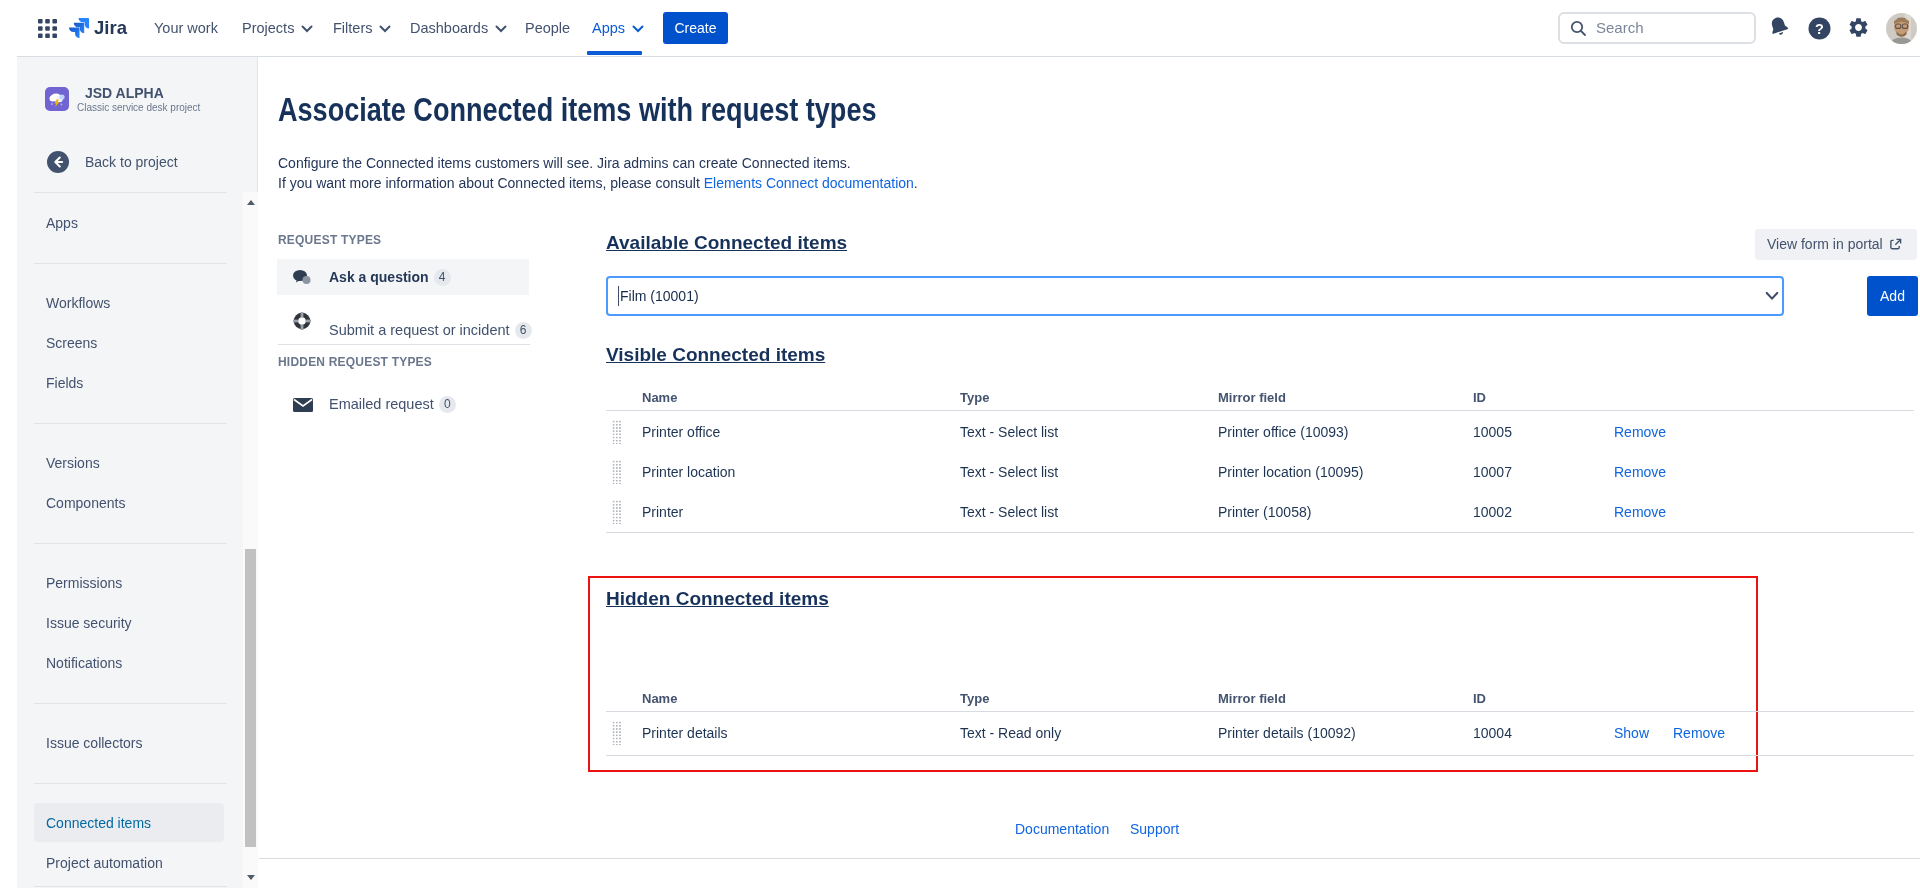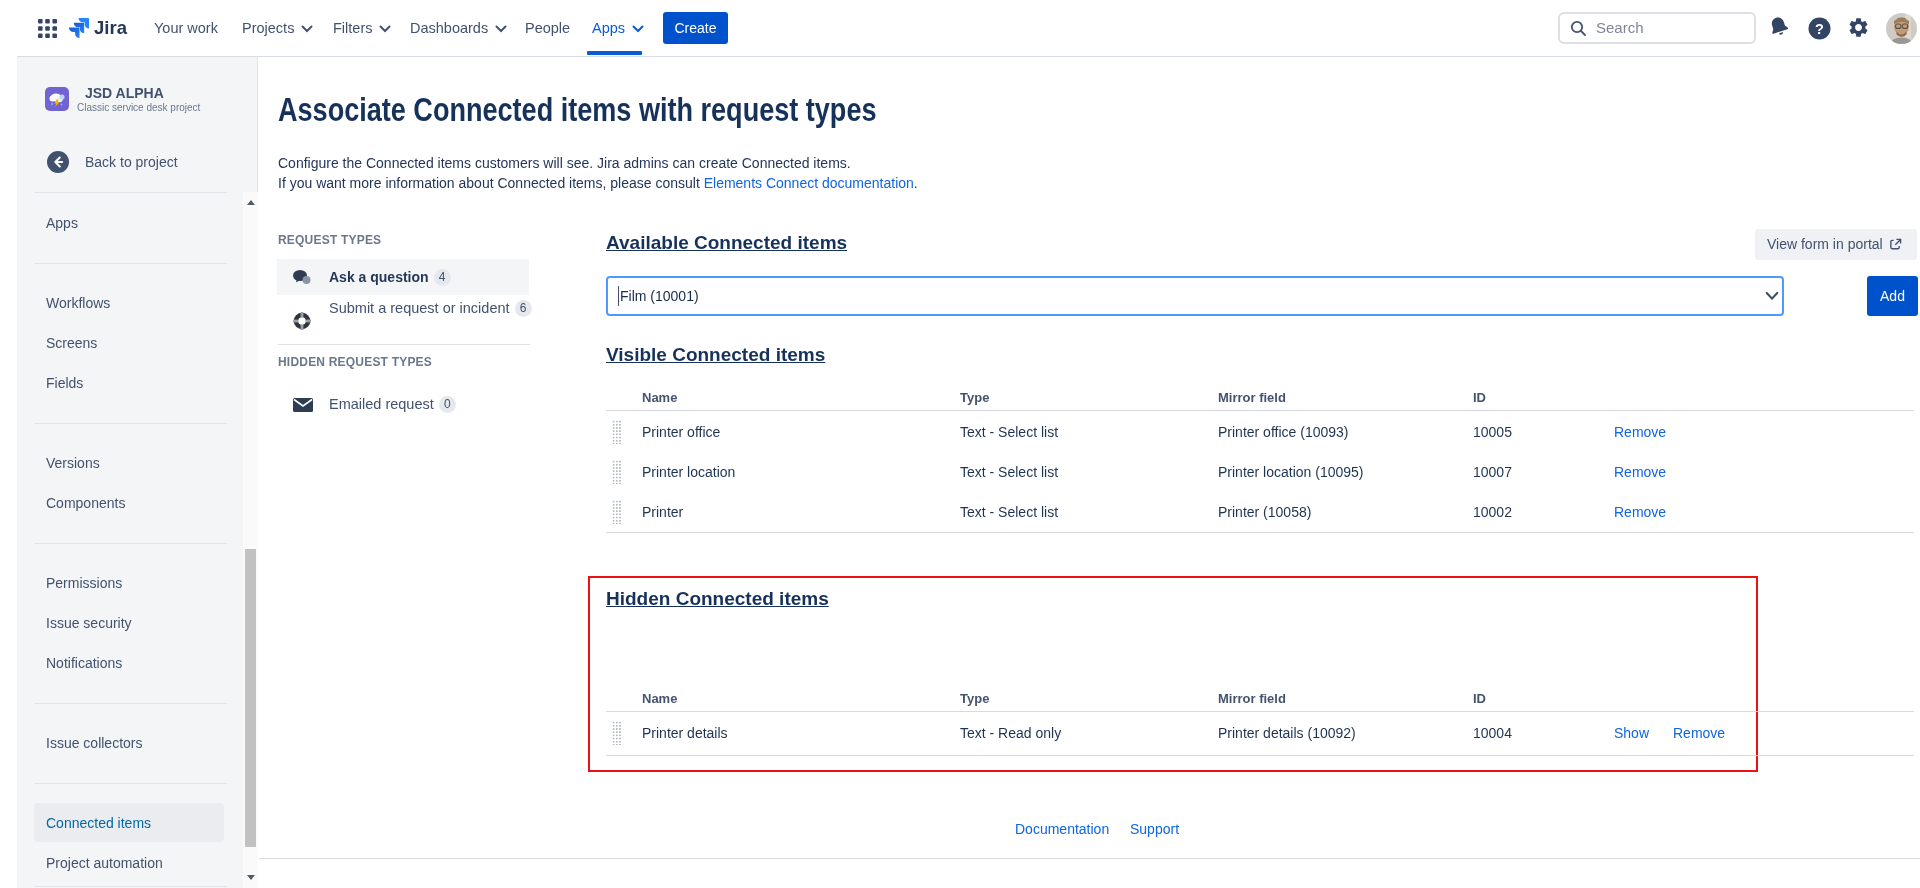--- a/index.html
+++ b/index.html
@@ -236,21 +236,21 @@
   <svg class="rt-ic" style="top:255px" viewBox="0 0 18 18">
     <circle cx="9" cy="9" r="8.3" fill="#30353C"></circle>
     <g fill="#9BA1A9">
       <rect x="7.6" y="0" width="2.8" height="5"></rect>
       <rect x="7.6" y="13" width="2.8" height="5"></rect>
       <rect x="0" y="7.6" width="5" height="2.8"></rect>
       <rect x="13" y="7.6" width="5" height="2.8"></rect>
     </g>
     <circle cx="9" cy="9" r="3.8" fill="#fff"></circle>
   </svg>
-  <div class="rtrow" style="top:241px">Submit a request or incident<span class="badge">6</span></div>
+  <div class="rtrow" style="top:263px">Submit a request or incident<span class="badge">6</span></div>
 
   <div class="hline" style="left:19px;top:287px;width:252px;background:#DFE1E6"></div>
   <div class="greyhead" style="top:298px">HIDDEN REQUEST TYPES</div>
 
   <svg class="rt-ic" style="top:341px;width:20px;height:14px" viewBox="0 0 20 14">
     <rect width="20" height="14" rx="1.5" fill="#2E3D52"></rect>
     <path d="M1 1.5 L10 8 L19 1.5" fill="none" stroke="#fff" stroke-width="1.6"></path>
   </svg>
   <div class="rtrow" style="top:337px">Emailed request<span class="badge">0</span></div>
 

